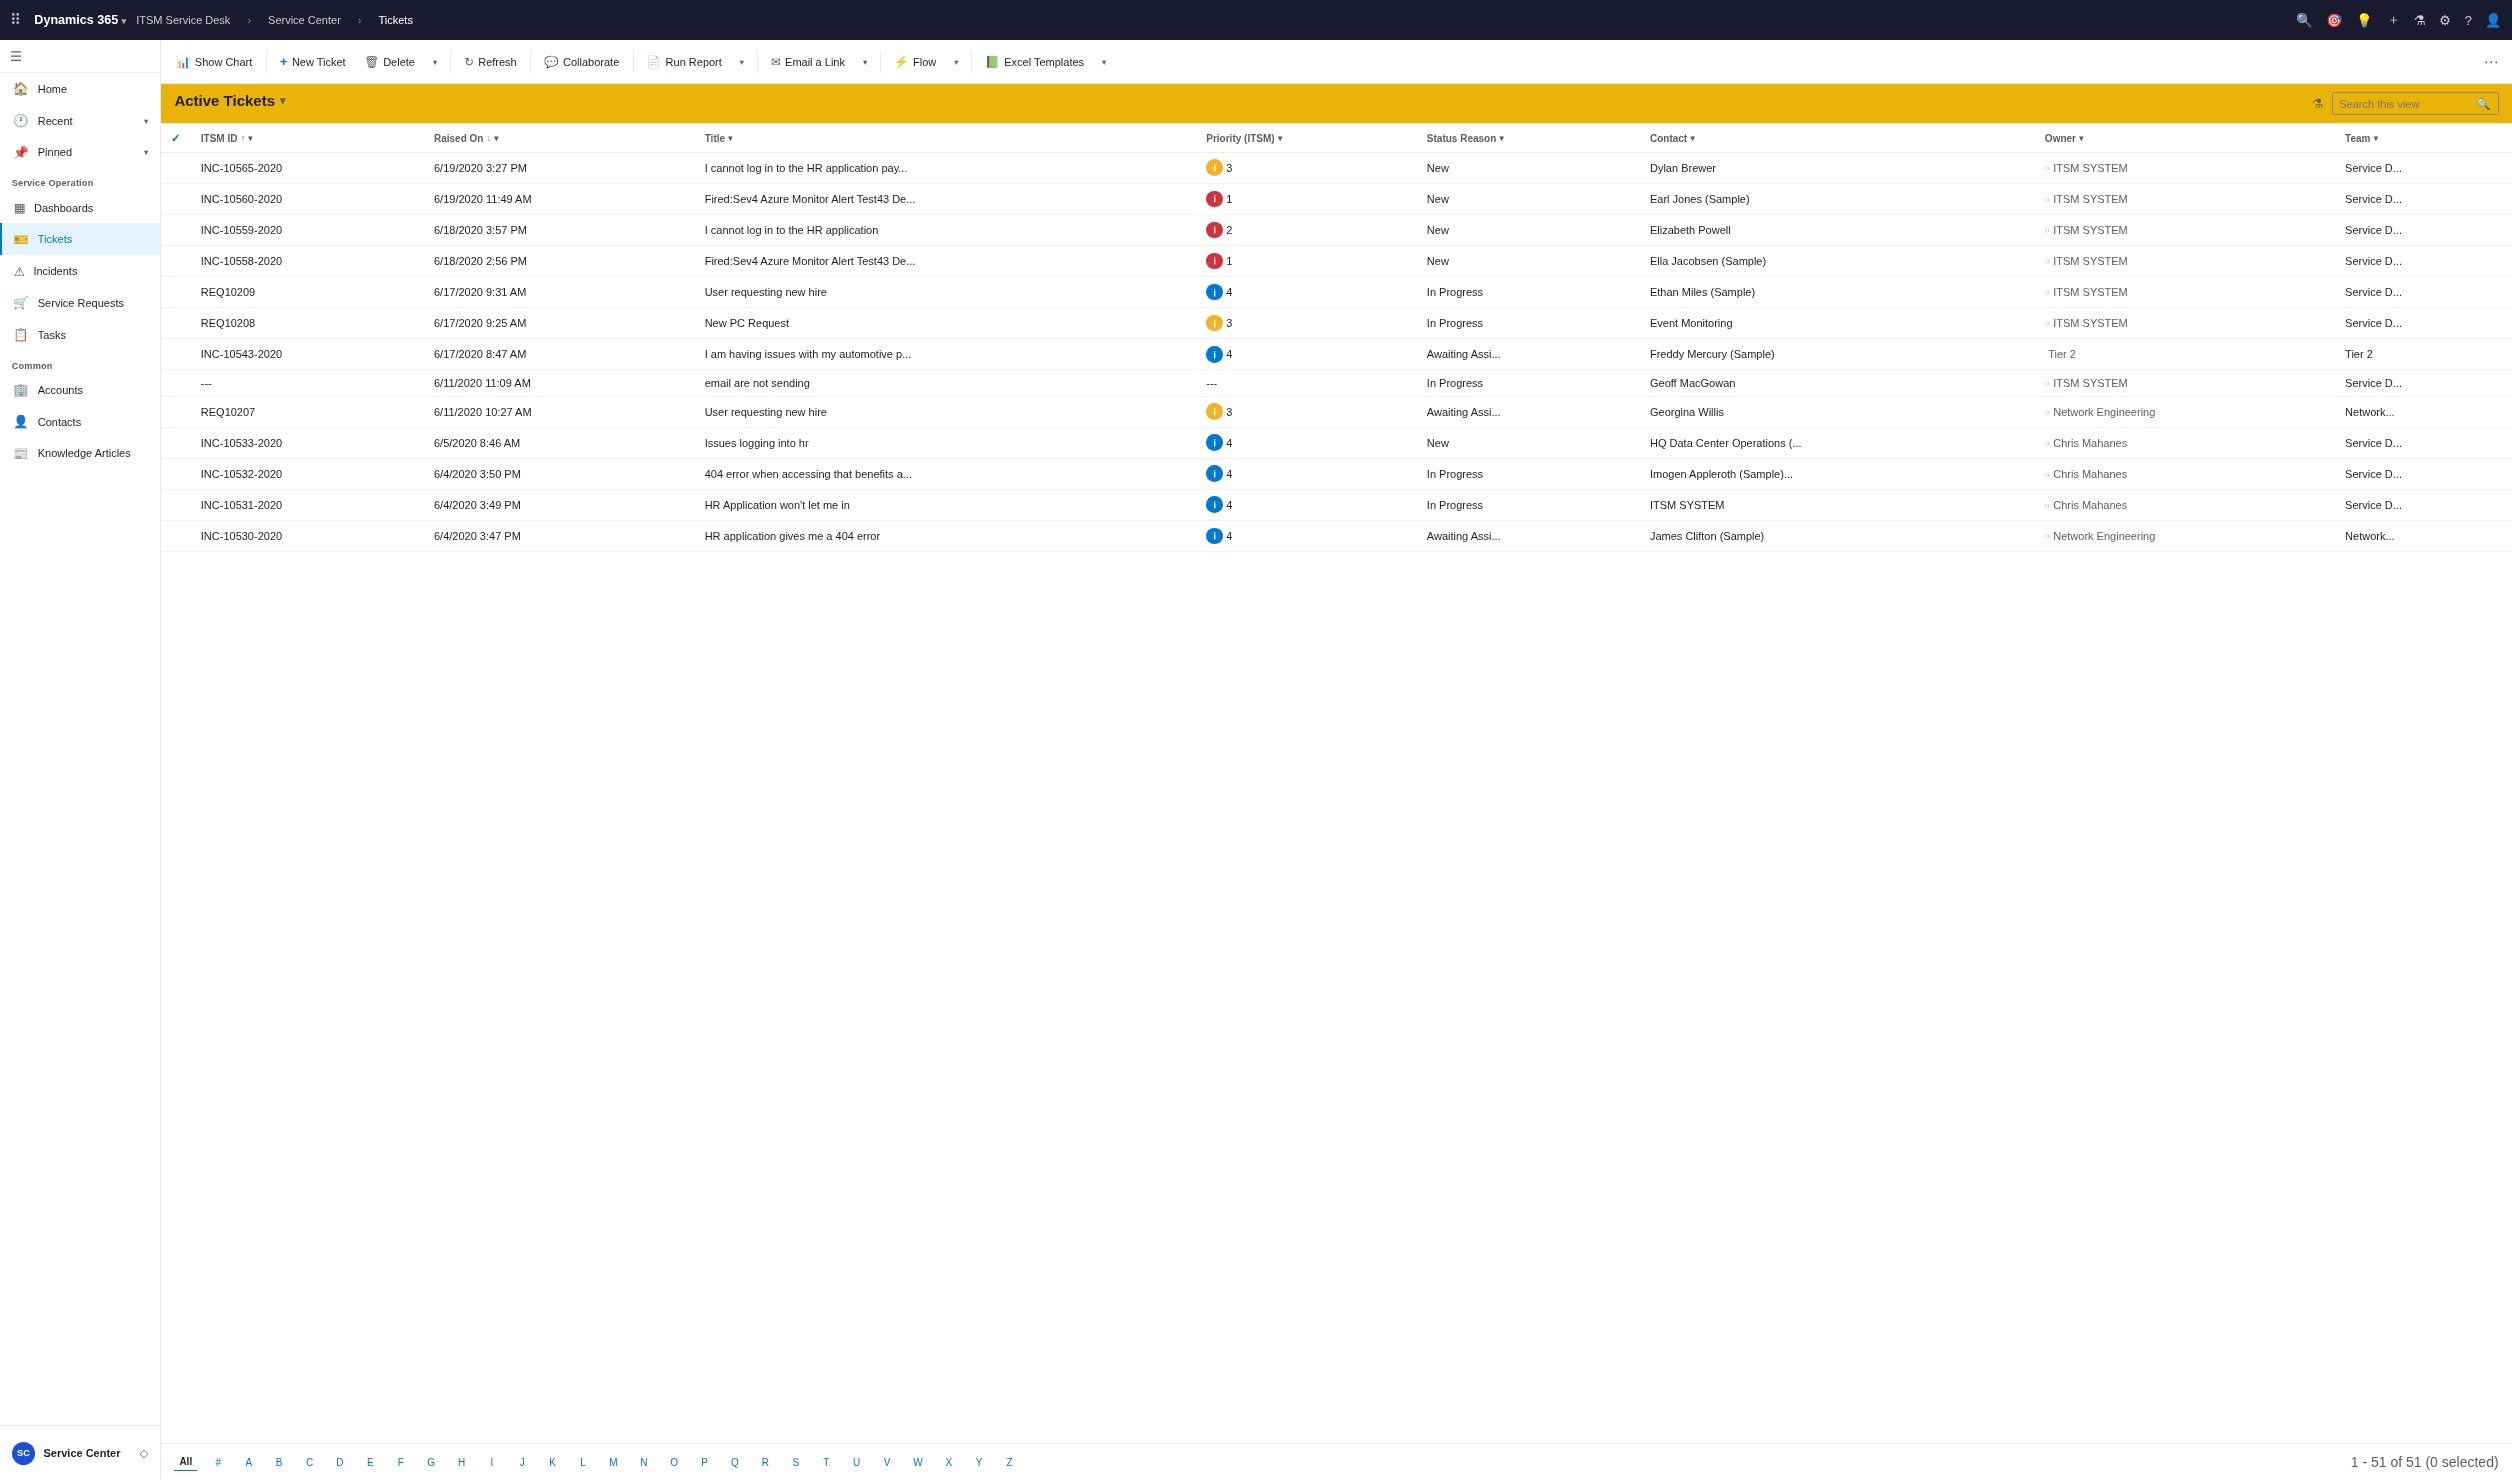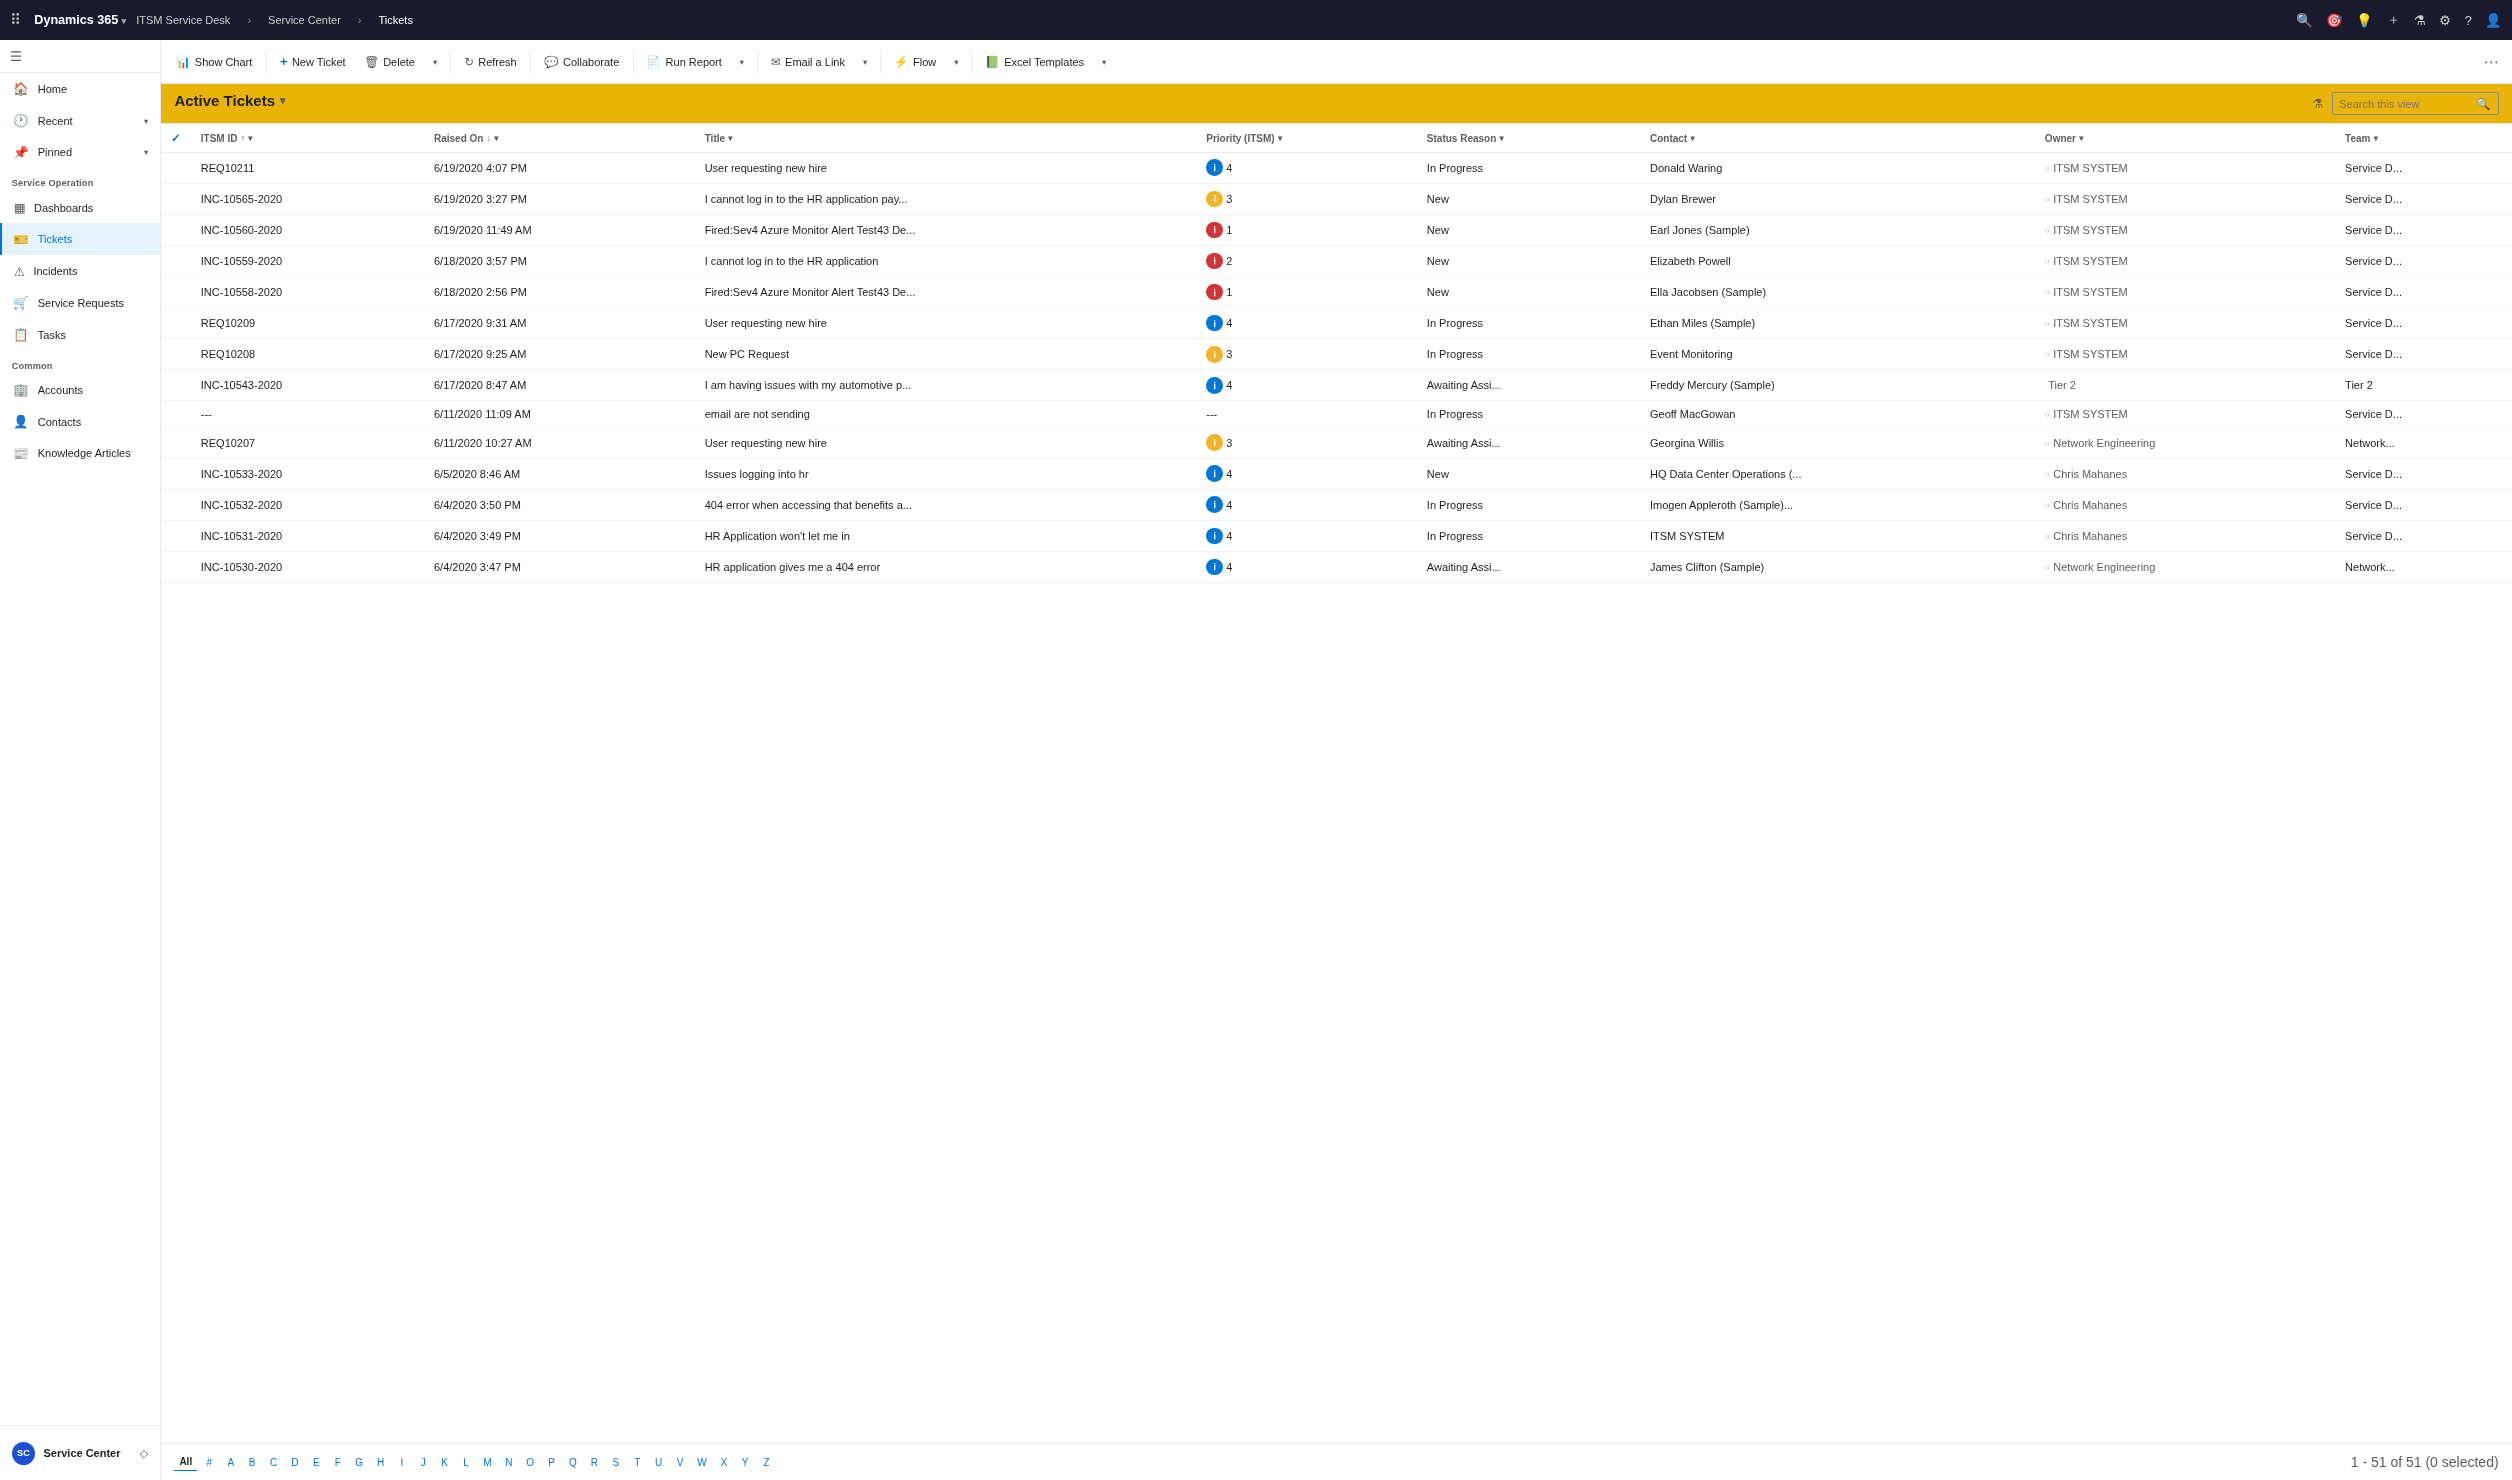--- a/index.html
+++ b/index.html
@@ -198,21 +198,21 @@
     .pagination-bar {
       display: flex;
       align-items: center;
       padding: 0 13.4px;
       height: 37px;
       border-top: 0.8px solid #edebe9;
       background: #fff;
       flex-shrink: 0;
       overflow: hidden;
     }
-    .letter-nav { display: flex; gap: 3px; }
+    .letter-nav { display: flex; gap: 12px; }
     .letter-btn {
       padding: 3.3px 5px;
       font-size: 10px;
       color: #0078d4;
       cursor: pointer;
       border: none;
       background: transparent;
       min-width: 18.4px;
       text-align: center;
     }
@@ -443,35 +443,20 @@
             </th>
             <th>
               <div class="col-header">
                 <span>Team</span>
                 <span class="sort-icon">▾</span>
               </div>
             </th>
           </tr>
         </thead>
         <tbody id="table-body">
-        <tr>
-      <td></td>
-      <td>REQ10211</td>
-      <td>6/19/2020 4:07 PM</td>
-      <td style="max-width:218px;overflow:hidden;text-overflow:ellipsis;">User requesting new hire</td>
-      <td>
-                <div class="priority-row"><span class="priority-badge priority-blue">ℹ</span> 4</div>
-              </td>
-      <td>In Progress</td>
-      <td class="link-cell">Donald Waring</td>
-      <td>
-                <span class="col-owner"><span class="circle-icon">○ </span>ITSM SYSTEM</span>
-              </td>
-      <td>Service D...</td>
-    </tr>
             <tr>
       <td></td>
       <td>INC-10565-2020</td>
       <td>6/19/2020 3:27 PM</td>
       <td style="max-width:218px;overflow:hidden;text-overflow:ellipsis;">I cannot log in to the HR application pay...</td>
       <td>
                 <div class="priority-row"><span class="priority-badge priority-yellow">ℹ</span> 3</div>
               </td>
       <td>New</td>
       <td class="link-cell">Dylan Brewer</td>

